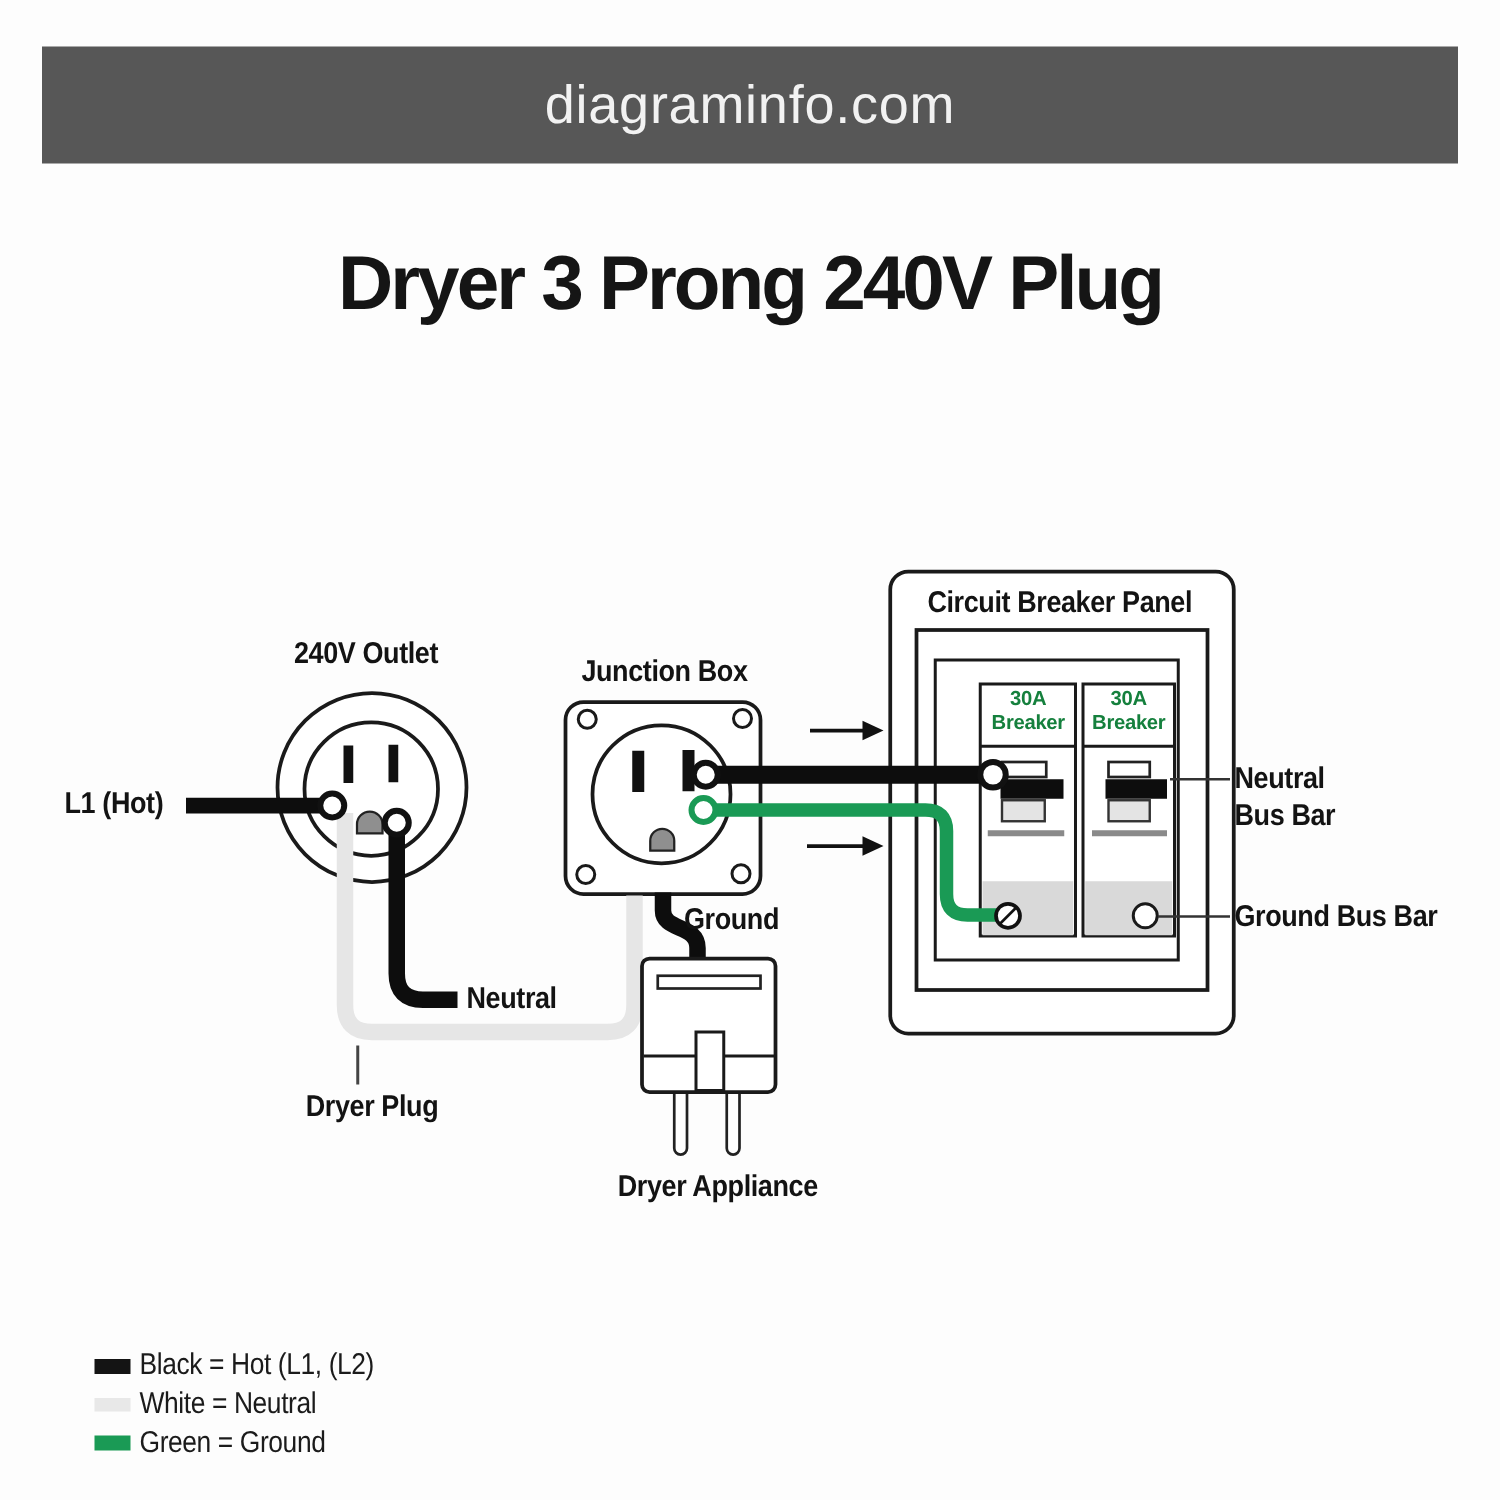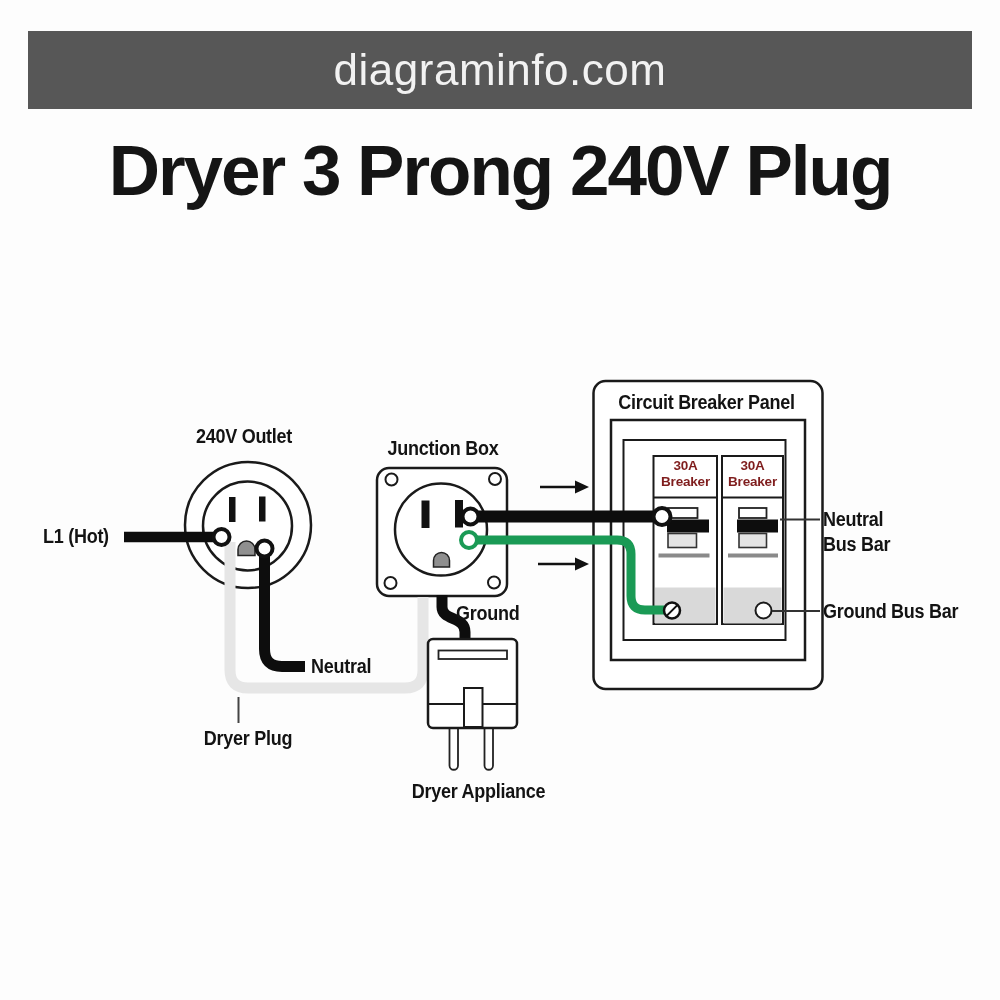--- a/index.html
+++ b/index.html
@@ -2,30 +2,30 @@
 <html><head>
 <meta charset="utf-8">
 <style>
   html,body{margin:0;padding:0;background:#ffffff;}
   #page{position:relative;width:1000px;height:1000px;background:#fdfdfd;overflow:hidden;
         font-family:"Liberation Sans", sans-serif;color:#141414;}
   .abs{position:absolute;}
   
   #banner{left:28px;top:31px;width:944px;height:78px;background:#575757;
           display:flex;align-items:center;justify-content:center;}
-  #banner .site{font-size:44px;font-weight:400;color:#f2f2f2;letter-spacing:0.5px;}
+  #banner .site{font-size:36px;font-weight:400;color:#f2f2f2;letter-spacing:0.5px;}
   
-  #title{left:0;top:132px;width:1000px;text-align:center;font-weight:700;
-         font-size:71px;line-height:78px;letter-spacing:-2px;color:#151515;}
+  #title{left:0;top:150px;width:1000px;text-align:center;font-weight:700;
+         font-size:51px;line-height:78px;letter-spacing:-2px;color:#151515;}
   
   .lbl{font-weight:700;font-size:20px;line-height:23px;letter-spacing:-0.3px;color:#131313;white-space:pre-line;}
   .lbl-c{text-align:center;transform:scaleX(0.9);transform-origin:center top;}
   .lbl-l{transform:scaleX(0.9);transform-origin:left top;}
   .lbl-sm{font-weight:700;font-size:13.5px;line-height:15.5px;text-align:center;
-          letter-spacing:-0.2px;white-space:pre-line;color:#7f1d1d;}
+          letter-spacing:-0.2px;white-space:pre-line;color:#15803d;}
   
   #legend{left:63px;top:898px;}
   .leg-row{display:flex;align-items:center;height:25.7px;}
   .leg-swatch{width:24px;height:9.5px;margin-right:6px;flex:0 0 auto;}
   .sw-black{background:#141414;}
   .sw-white{background:#e8e8e8;}
   .sw-green{background:#1a9a55;}
   .leg-text{font-size:20px;font-weight:500;letter-spacing:-0.3px;color:#1b1b1b;
             transform:scaleX(0.88);transform-origin:left center;white-space:nowrap;}
   
@@ -148,14 +148,28 @@
   <div class="abs lbl lbl-c" style="left:378px;top:780px;width:201px;">Dryer Appliance</div>
   <div class="abs lbl lbl-c" style="left:606px;top:391px;width:201px;">Circuit Breaker Panel</div>
   <div class="abs lbl-sm" style="left:654px;top:458px;width:63px;">30A
 Breaker</div>
   <div class="abs lbl-sm" style="left:722px;top:458px;width:61px;">30A
 Breaker</div>
   <div class="abs lbl lbl-l" style="left:823px;top:507px;line-height:24.5px;">Neutral
 Bus Bar</div>
   <div class="abs lbl lbl-l" style="left:823px;top:600px;">Ground Bus Bar</div>
 
+  <div id="legend" class="abs">
+    <div class="leg-row">
+      <span class="leg-swatch sw-black"></span>
+      <span class="leg-text">Black = Hot (L1, (L2)</span>
+    </div>
+    <div class="leg-row">
+      <span class="leg-swatch sw-white"></span>
+      <span class="leg-text">White = Neutral</span>
+    </div>
+    <div class="leg-row">
+      <span class="leg-swatch sw-green"></span>
+      <span class="leg-text">Green = Ground</span>
+    </div>
+  </div>
 
 </div>
 
 </body></html>

